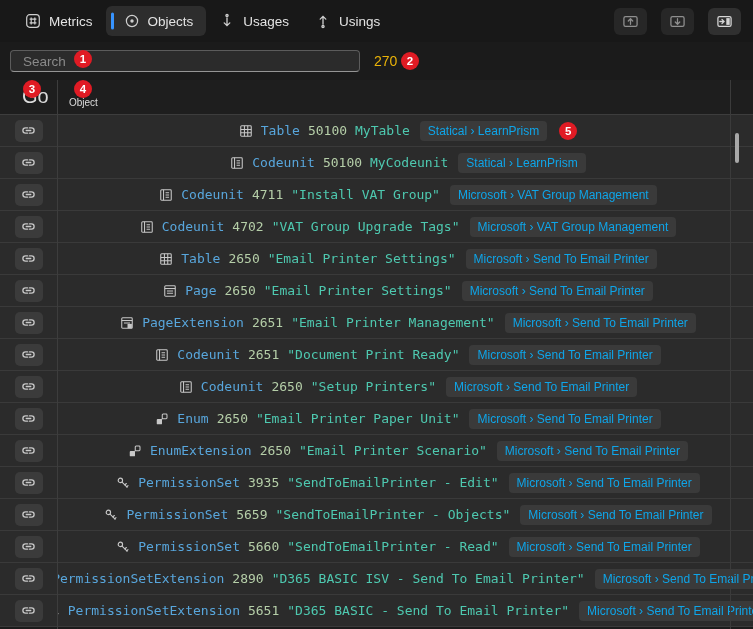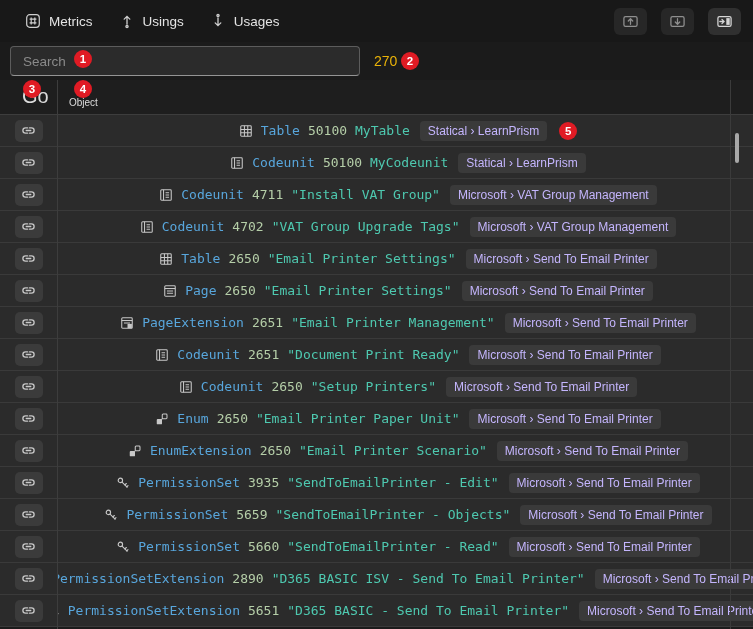--- a/index.html
+++ b/index.html
@@ -19,41 +19,41 @@
   .tab .ticon{display:flex;color:#cfcfcf;}
   .tab.selected{background:#2d2d2d;padding-left:18px;}
   .tab.selected::before{content:"";position:absolute;left:5px;top:50%;transform:translateY(-50%);
        width:3px;height:17px;border-radius:2px;background:var(--accent);}
   .winbtns{margin-left:auto;display:flex;gap:14px;align-items:center;}
   .winbtn{width:33px;height:27px;border-radius:6px;background:#272727;border:none;
        display:flex;align-items:center;justify-content:center;color:#8f8f8f;cursor:pointer;}
   .winbtn.bright{background:#303030;color:#d6d6d6;}
   
   .search-row{height:38px;display:flex;align-items:center;background:#1b1b1b;padding:0 10px;}
-  .search-input{width:350px;height:30px;background:#2b2b2b;border:1px solid #5c5c5c;border-bottom-color:#949494;
+  .search-input{width:350px;height:22px;background:#2b2b2b;border:1px solid #5c5c5c;border-bottom-color:#949494;
        border-radius:4px;color:#cccccc;padding:0 12px;font-size:13.5px;font-family:"Liberation Sans",sans-serif;outline:none;}
   .search-input::placeholder{color:#8a8a8a;}
   .result-count{margin-left:14px;font-size:14px;color:#eab308;}
   
   .thead{height:35px;background:#1e1e1e;border-bottom:1px solid #3d3d3d;display:flex;align-items:flex-end;padding-bottom:6px;}
   .col-go{width:57px;padding-left:22px;font-size:20px;color:#dcdcdc;}
   .col-obj{padding-left:12px;font-size:10px;color:#dcdcdc;}
   .rows{background:#2b2b2b;}
   .row{height:32px;display:flex;align-items:center;border-bottom:1px solid #3a3a3a;white-space:nowrap;overflow:hidden;}
   .go-cell{width:57px;min-width:57px;display:flex;justify-content:center;}
   .go-btn{width:28px;height:22px;border-radius:5px;background:#3b3b3b;border:none;color:#c8c8c8;
        display:flex;align-items:center;justify-content:center;cursor:pointer;}
   .go-btn .icon{display:flex;}
   .obj-cell{display:flex;align-items:center;padding-left:6px;flex:1;min-width:0;overflow:hidden;justify-content:center;}
   .obj-icon{display:flex;color:#c8c8c8;margin-right:8px;}
   .obj-text{font-family:"DejaVu Sans Mono",monospace;font-size:13px;}
   .t-type{color:var(--type);}
   .t-id{color:var(--num);margin-left:8px;}
   .t-name{color:var(--name);margin-left:8px;}
-  .badge{background:#3a3a3a;color:#c4b5fd;font-size:12px;line-height:1;
+  .badge{background:#3a3a3a;color:#0ea5e9;font-size:12px;line-height:1;
        padding:4px 8px;border-radius:4px;margin-left:10px;white-space:nowrap;}
   
   .vdiv{position:absolute;left:57px;top:80px;bottom:0;width:1px;background:#3d3d3d;}
   .vline-right{position:absolute;left:730px;top:80px;bottom:0;width:1px;background:#3b3b3b;}
   .sb-thumb{position:absolute;left:735px;top:133px;width:4px;height:30px;border-radius:2px;background:#a8a8a8;}
   
   .ann{width:18px;height:18px;border-radius:50%;background:var(--red);color:#fff;
        font-size:11.5px;font-weight:bold;display:flex;align-items:center;justify-content:center;
        font-family:"Liberation Sans",sans-serif;}
   .ann.abs{position:absolute;z-index:10;}
@@ -68,37 +68,46 @@
   <div class="tabs">
     <button class="tab">
       <span class="ticon">
         <svg width="16" height="16" viewBox="0 0 16 16" fill="none" stroke="currentColor" stroke-width="1.2">
             <rect x="1.7" y="1.7" width="12.6" height="12.6" rx="3"></rect>
             <path d="M6.2 4.6v6.8M9.8 4.6v6.8M4.6 6.2h6.8M4.6 9.8h6.8"></path>
           </svg>
       </span>
       <span>Metrics</span>
     </button>
+    <button class="tab selected">
+      <span class="ticon">
+        <svg width="16" height="16" viewBox="0 0 16 16" fill="none" stroke="currentColor" stroke-width="1.2">
+            <circle cx="8" cy="8" r="5.6"></circle>
+            <circle cx="8" cy="8" r="1.7" fill="currentColor" stroke="none"></circle>
+          </svg>
+      </span>
+      <span>Objects</span>
+    </button>
+    <button class="tab">
+      <span class="ticon">
+        <svg width="16" height="16" viewBox="0 0 16 16" fill="none" stroke="currentColor" stroke-width="1.3" stroke-linecap="round">
+            <path d="M8 4.8v7.8M5.2 9.9 8 12.7l2.8-2.8"></path>
+            <circle cx="8" cy="2.6" r="1.1"></circle>
+          </svg>
+      </span>
+      <span>Usages</span>
+    </button>
     <button class="tab">
       <span class="ticon">
         <svg width="16" height="16" viewBox="0 0 16 16" fill="none" stroke="currentColor" stroke-width="1.3" stroke-linecap="round">
             <path d="M8 11.2V3.4M5.2 6.1 8 3.3l2.8 2.8"></path>
             <circle cx="8" cy="13.4" r="1.1"></circle>
           </svg>
       </span>
       <span>Usings</span>
-    </button>
-    <button class="tab">
-      <span class="ticon">
-        <svg width="16" height="16" viewBox="0 0 16 16" fill="none" stroke="currentColor" stroke-width="1.3" stroke-linecap="round">
-            <path d="M8 4.8v7.8M5.2 9.9 8 12.7l2.8-2.8"></path>
-            <circle cx="8" cy="2.6" r="1.1"></circle>
-          </svg>
-      </span>
-      <span>Usages</span>
     </button>
   </div>
   <div class="winbtns">
     <button class="winbtn">
       <span style="display:flex;">
         <svg width="17" height="17" viewBox="0 0 16 16" fill="none" stroke="currentColor" stroke-width="1.2" stroke-linecap="round">
             <rect x="1.8" y="3.5" width="12.4" height="9" rx="1.5"></rect>
             <path d="M8 10.6V5.6M5.9 7.5 8 5.4l2.1 2.1"></path>
           </svg>
       </span>

